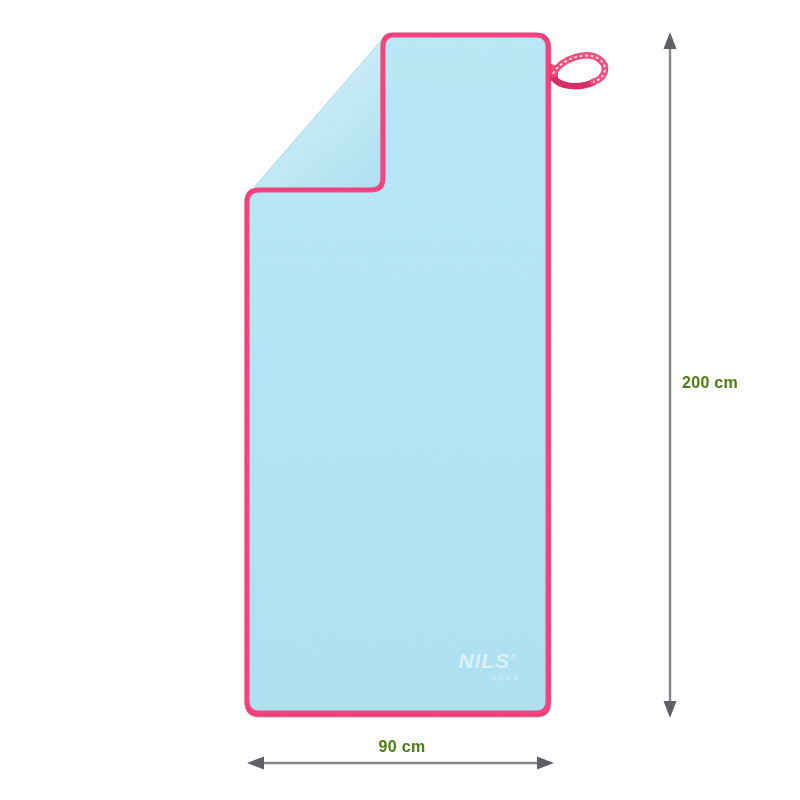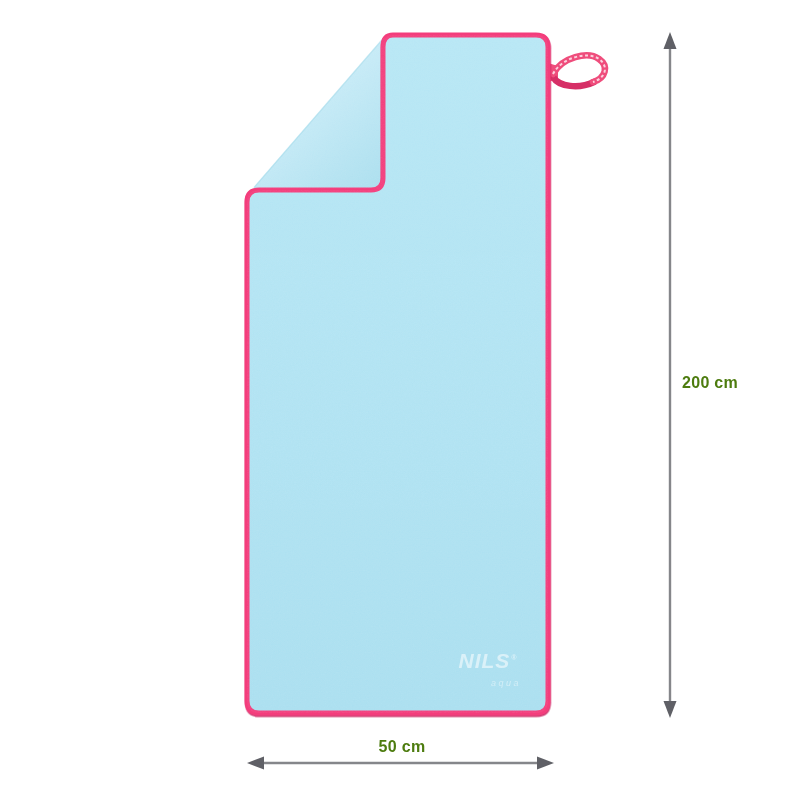--- a/index.html
+++ b/index.html
@@ -45,21 +45,21 @@
   .logo-name sup {
     font-size: 7px;
     vertical-align: super;
     margin-left: 1px;
   }
   .logo-sub {
     font-size: 9px;
     letter-spacing: 2.5px;
     color: rgba(255,255,255,0.45);
     text-align: right;
-    margin-top: 7px;
+    margin-top: 1px;
     padding-right: 1px;
   }
 </style>
 </head>
 <body>
 
 <div class="canvas">
 
   <svg class="scene" viewBox="0 0 800 800">
     <defs>
@@ -114,15 +114,15 @@
   </svg>
 
   <div class="logo">
     <div class="logo-name">
       <span>NILS</span><sup>®</sup>
     </div>
     <div class="logo-sub">aqua</div>
   </div>
 
   <div class="dim-label" id="label-height">200 cm</div>
-  <div class="dim-label" id="label-width">50 cm</div>
+  <div class="dim-label" id="label-width">90 cm</div>
 
 </div>
 
 </body></html>

